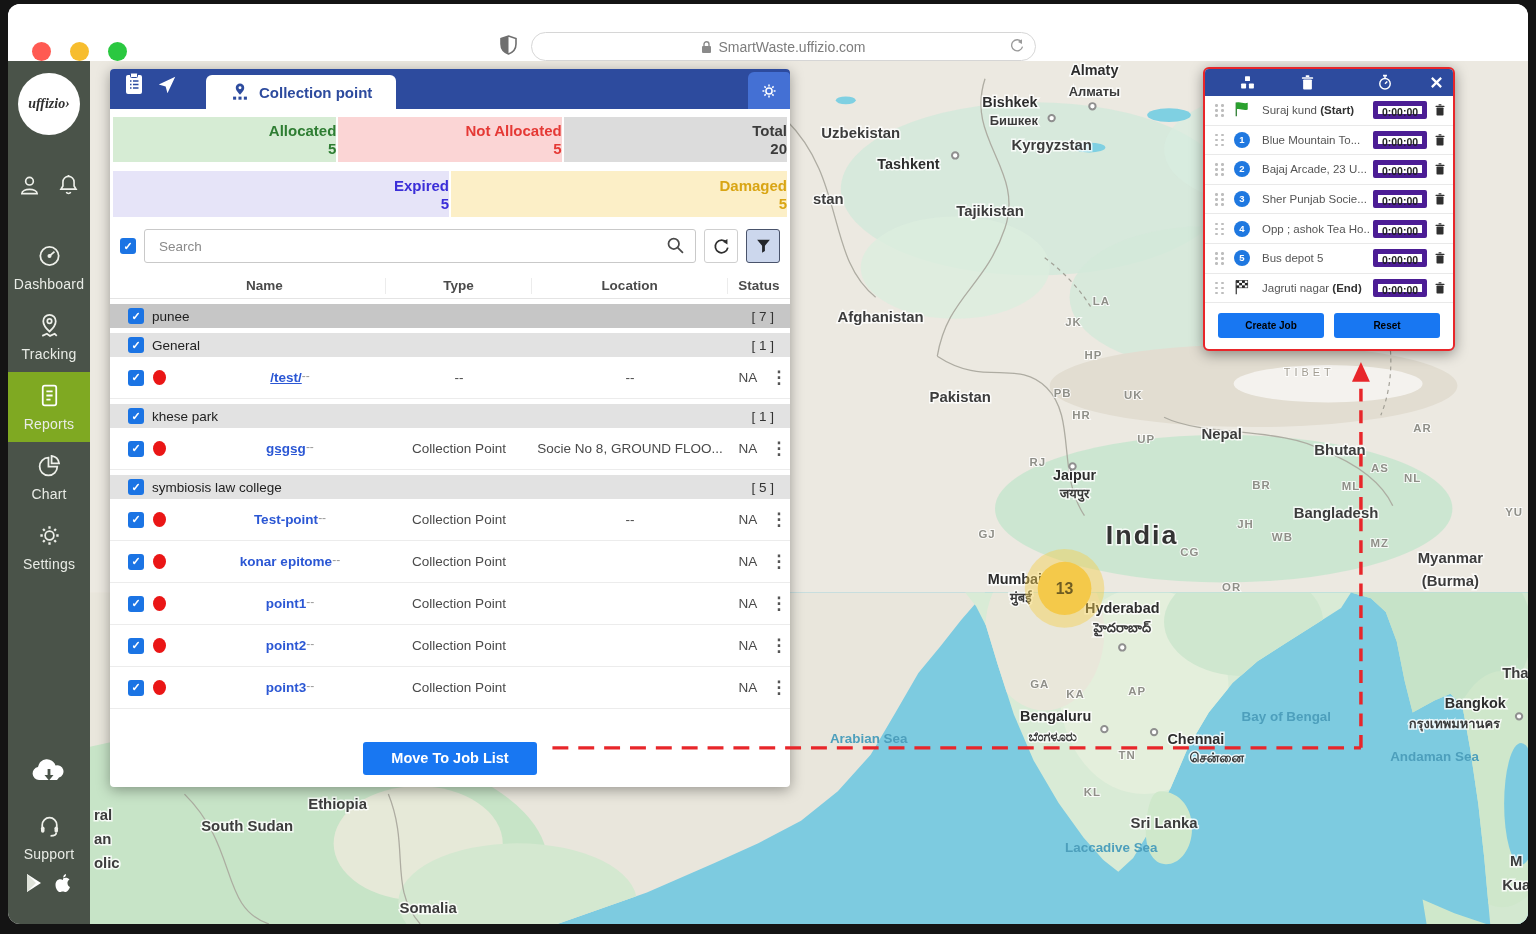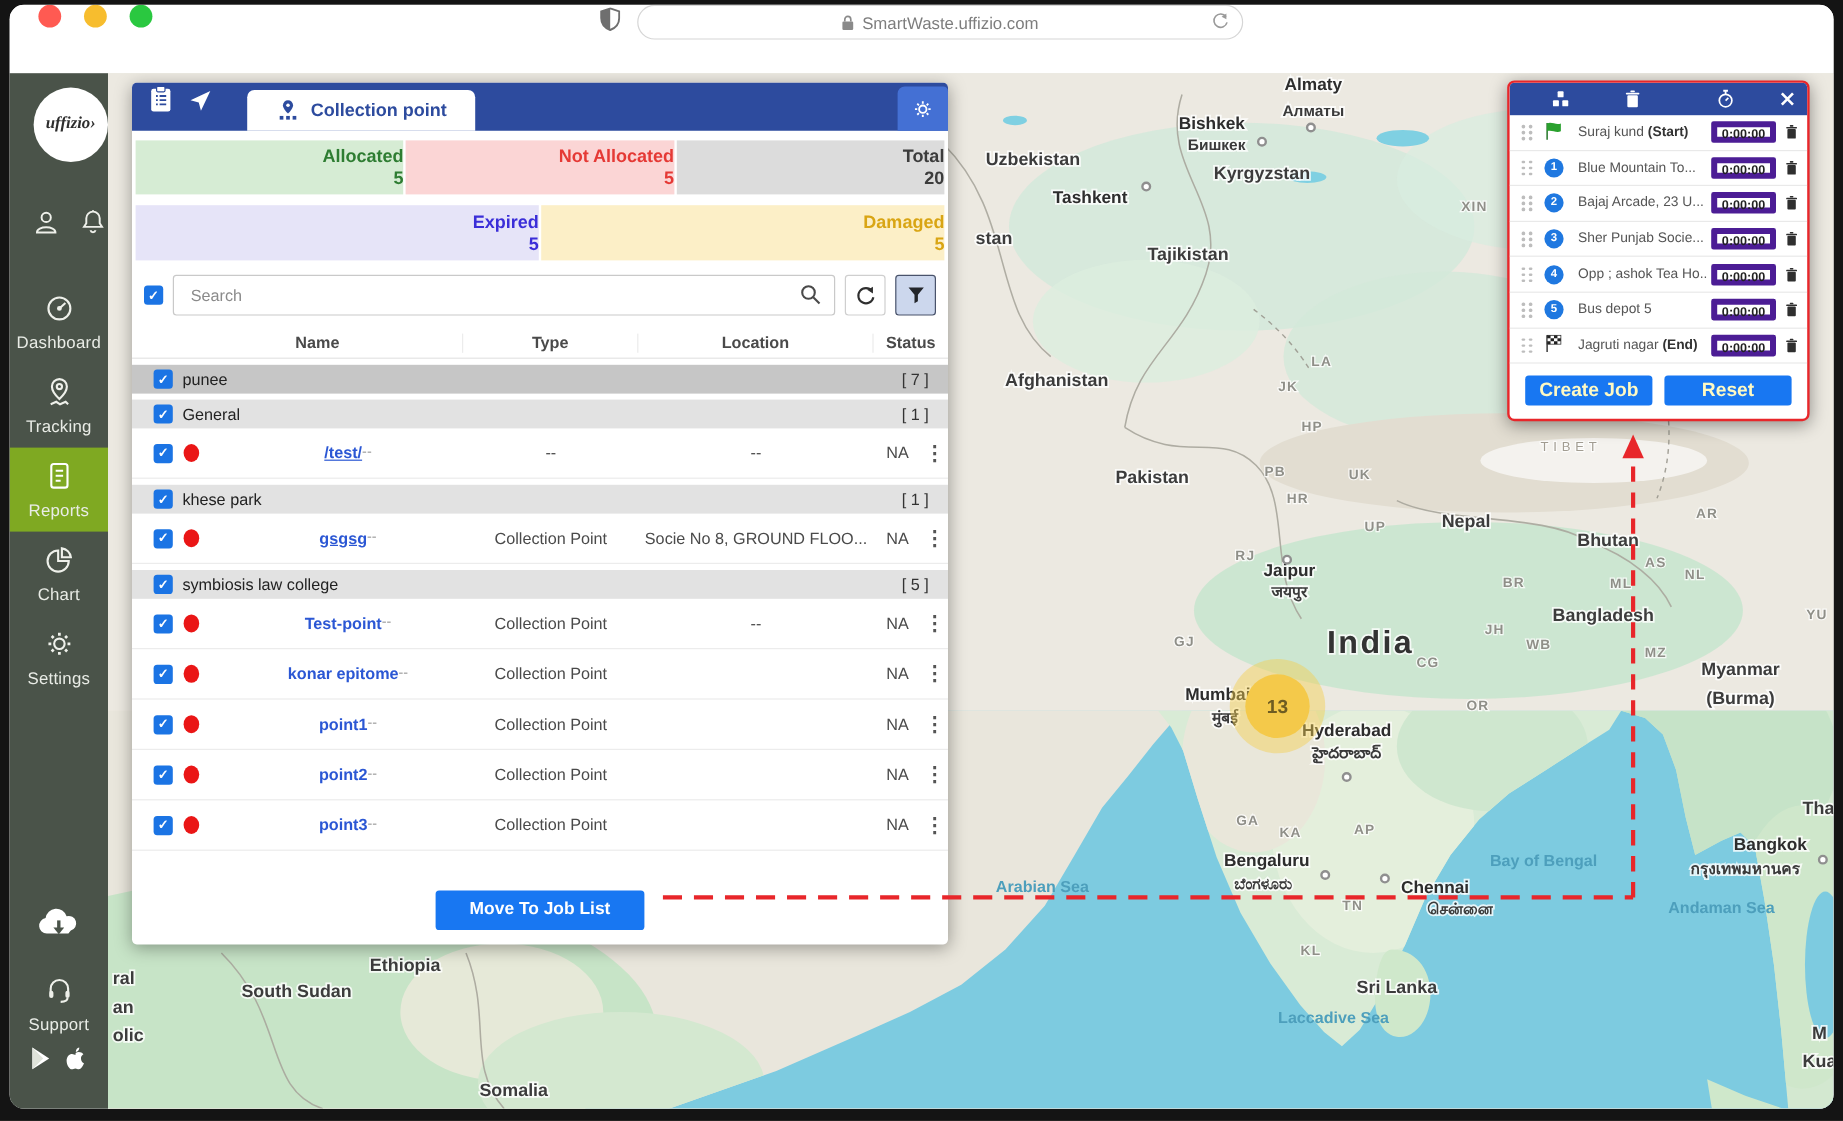--- a/index.html
+++ b/index.html
@@ -1,29 +1,29 @@
 <!DOCTYPE html>
 <html><head>
 <meta charset="utf-8">
 <style>
   *{margin:0;padding:0;box-sizing:border-box}
   body{font-family:"Liberation Sans",sans-serif;background:#141414}
   .frame{width:1536px;height:934px;background:#141414;padding:4px 8px 10px;position:relative}
   .window{height:920px;border-radius:12px;overflow:hidden;display:flex;flex-direction:column;background:#fff}
 
   
-  .bbar{flex:0 0 57px;background:#fff;display:flex;align-items:flex-start;padding:0 24px;position:relative}
+  .bbar{flex:0 0 57px;background:#fff;display:flex;align-items:flex-end;padding:0 24px;position:relative}
   .tl{width:19px;height:19px;border-radius:50%;margin-right:19px;border:none}
   .pillwrap{position:absolute;left:0;right:0;display:flex;justify-content:center;align-items:center;gap:14px}
   .urlpill{width:505px;height:29px;border:1px solid #d6d6d6;border-radius:15px;display:flex;align-items:center;justify-content:center;color:#7d7d7d;font-size:14px;gap:6px;position:relative;background:#fff}
   .urlpill .refr{position:absolute;right:10px;top:5px}
 
   
   .app{flex:1;display:flex;min-height:0}
-  .sidebar{flex:0 0 82px;background:#4a5349;color:#e9ece6;display:flex;flex-direction:column;align-items:flex-end;padding-top:12px;z-index:20}
+  .sidebar{flex:0 0 82px;background:#4a5349;color:#e9ece6;display:flex;flex-direction:column;align-items:center;padding-top:12px;z-index:20}
   .logo-circle{width:62px;height:62px;border-radius:50%;background:#fff;display:grid;place-items:center;color:#2e2e2e;font-weight:700;font-style:italic;font-size:14px;font-family:"Liberation Serif",serif}
   .iconrow{display:flex;gap:14px;margin-top:38px}
   .nav{margin-top:30px;width:100%}
   .sitem{display:flex;flex-direction:column;align-items:center;gap:4px;font-size:14px;padding:10px 0;width:100%;letter-spacing:.2px;cursor:pointer}
   .sitem.active{background:#7fa922}
   .sbottom{margin-top:auto;width:100%;display:flex;flex-direction:column;align-items:center;padding-bottom:26px}
   .stores{display:flex;gap:10px;margin-top:10px;align-items:center}
 
   .main{flex:1;position:relative;overflow:hidden;background:#e9e6de}
   svg.map{position:absolute;inset:0;width:100%;height:100%}
@@ -84,42 +84,42 @@
   .namewrap{display:flex;flex-direction:row;justify-content:center;padding-left:20px;line-height:1.3}
   .plink{color:#2b57d4;font-weight:700;text-decoration:none;font-size:13.5px;cursor:pointer}
   .trow.u .plink{text-decoration:underline}
   .subdash{color:#9a9a9a;font-size:12px}
   .ctr{text-align:center;color:#4a4a4a;white-space:nowrap;overflow:hidden;text-overflow:ellipsis}
   .kebab{color:#555;font-weight:700;font-size:17px;text-align:center;cursor:pointer;line-height:1}
   .pfoot{flex:0 0 58px;display:flex;justify-content:center;align-items:center}
   .movebtn{width:174px;height:33px;background:#1877f2;color:#fff;font-weight:700;font-size:14.5px;border:none;border-radius:3px;cursor:pointer;font-family:"Liberation Sans",sans-serif}
 
   
-  .jobpanel{position:absolute;left:1166px;top:6px;width:252px;background:#fff;border:2px solid #e8262a;border-radius:6px;box-shadow:0 3px 14px rgba(0,0,0,.4);z-index:10;overflow:hidden}
+  .jobpanel{position:absolute;left:1113px;top:6px;width:252px;background:#fff;border:2px solid #e8262a;border-radius:6px;box-shadow:0 3px 14px rgba(0,0,0,.4);z-index:10;overflow:hidden}
   .jhead{height:27px;background:#2d4b9e;display:flex;align-items:center;padding:0 10px}
   .jhead .ji{cursor:pointer;display:grid;place-items:center}
   .ji.route{margin-left:24px}
   .ji.jtrash{margin-left:44px}
   .ji.jtimer{margin-left:62px}
   .ji.jclose{margin-left:auto}
   .jrow{height:29.6px;display:flex;align-items:center;padding:0 7px;border-bottom:1px solid #e9e9e9;font-size:11.5px;color:#555}
   .drag{width:9px;height:14px;margin:0 7px 0 3px;position:relative;cursor:grab;flex:0 0 auto}
   .drag::before{content:"";position:absolute;left:0;top:1px;width:2.6px;height:2.6px;border-radius:50%;background:#bdbdbd;box-shadow:0 5px 0 #bdbdbd,0 10px 0 #bdbdbd,6px 0 0 #bdbdbd,6px 5px 0 #bdbdbd,6px 10px 0 #bdbdbd}
   .mkcell{width:22px;display:grid;place-items:center;flex:0 0 auto}
   .mk{display:none}
   .mk-num{width:16px;height:16px;border-radius:50%;background:#1f78e0;color:#fff;font-size:9.5px;font-weight:700;place-items:center;line-height:16px;text-align:center}
   .k-start .mk-start{display:block}
   .k-end .mk-end{display:block}
   .k-num .mk-num{display:grid}
   .jname{flex:1;margin-left:9px;white-space:nowrap;overflow:hidden;text-overflow:clip}
   .jname b{color:#333}
   .jtime{width:54px;height:18px;border:5px solid #4c1d95;border-radius:2px;font-size:10.5px;font-weight:700;display:grid;place-items:center;color:#222;margin:0 7px 0 4px;flex:0 0 auto;cursor:text}
   .rowtrash{cursor:pointer;display:grid;place-items:center}
   .jbtns{display:flex;gap:10px;justify-content:center;padding:10px 0 11px}
-  .jbtn{width:106px;height:25px;background:#1877f2;color:#fef9c3;font-weight:700;font-size:16px;border-radius:3px;border:none;cursor:pointer;font-family:"Liberation Sans",sans-serif}
+  .jbtn{width:106px;height:25px;background:#1877f2;color:#000000;font-weight:700;font-size:10px;border-radius:3px;border:none;cursor:pointer;font-family:"Liberation Sans",sans-serif}
 </style>
 </head>
 <body>
 
 <div class="frame">
 <div class="window">
 
   <div class="bbar">
     <button class="tl" style="background:#ff5a52"></button>
     <button class="tl" style="background:#f7bd2e"></button>

